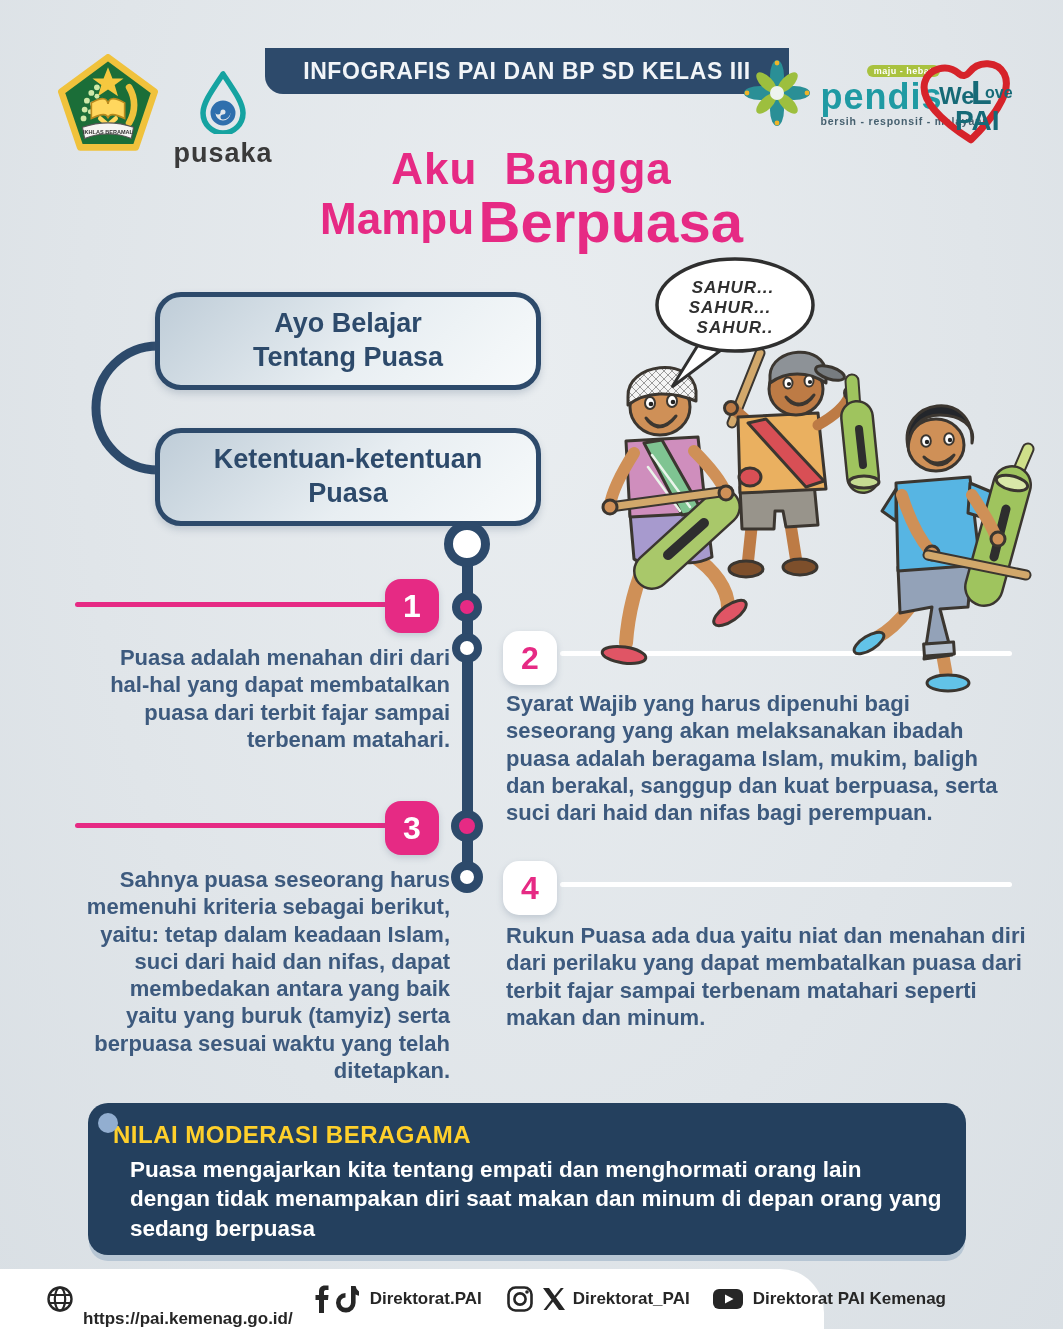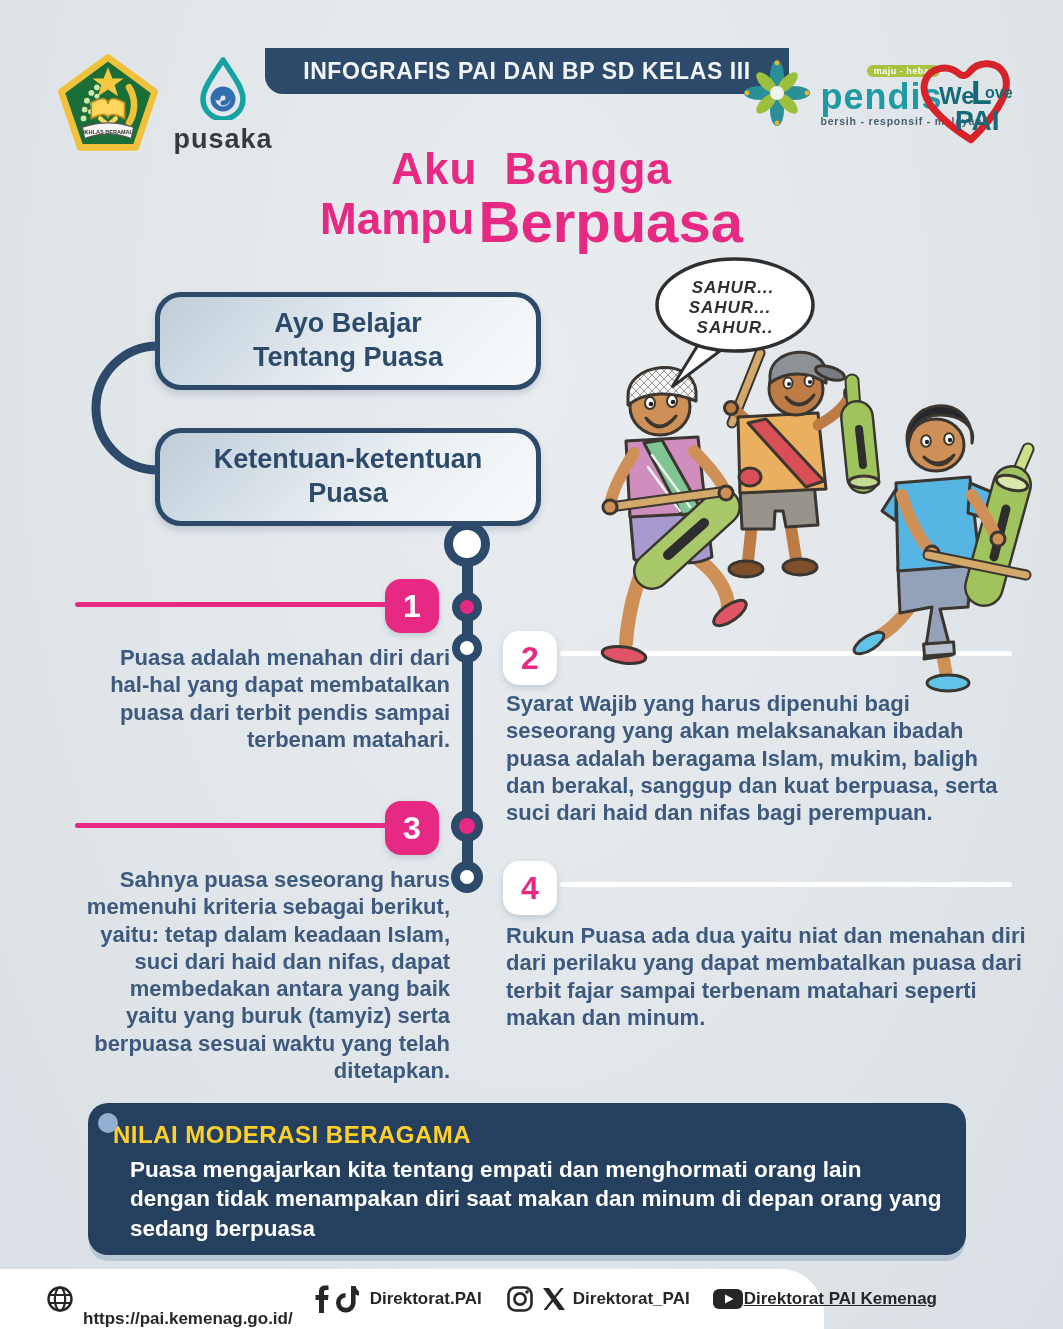--- a/index.html
+++ b/index.html
@@ -81,21 +81,21 @@
           <circle cx="35" cy="38" r="2.2"></circle>
       </g>
       <path d="M64,30 C70,40 70,52 64,62" fill="none" stroke="#f0c23c" stroke-width="6" stroke-linecap="round"></path>
       <path d="M30,44 Q44,36 45,45 Q46,36 60,44 L60,58 Q46,51 45,58 Q44,51 30,58 Z" fill="#ffd75e" stroke="#b98a1e" stroke-width="1.5"></path>
       <path d="M38,58 L52,70 M52,58 L38,70" stroke="#ffd75e" stroke-width="4" stroke-linecap="round"></path>
       <path d="M22,66 Q45,58 68,66 L66,76 Q45,68 24,76 Z" fill="#f4f4f2" stroke="#555" stroke-width="1"></path>
       <text x="45" y="72" text-anchor="middle" font-size="5" font-weight="bold" fill="#333333">IKHLAS BERAMAL</text>
     </svg>
   </div>
 
-  <div class="logo" style="left:168px;top:56px;width:110px;text-align:center;">
+  <div class="logo" style="left:168px;top:70px;width:110px;text-align:center;">
     <svg width="54" height="64" viewBox="0 0 54 64">
       <path d="M27,4 C15,22 7,33 7,43 a20,20 0 0 0 40,0 C47,33 39,22 27,4 Z" fill="none" stroke="#15a3a1" stroke-width="5.5" stroke-linejoin="round"></path>
       <path d="M27,53 a10,10 0 1 1 10,-10 a10,10 0 0 1 -10,10 m0,-6 a5,5 0 1 0 -5,-5" fill="none" stroke="#2f6fad" stroke-width="5" stroke-linecap="round"></path>
     </svg>
     <div class="pusaka-word">pusaka</div>
   </div>
 
   <div class="logo" style="left:742px;top:58px;">
     <svg width="70" height="70" viewBox="0 0 70 70" style="vertical-align:middle">
       <g transform="translate(35,35)">
@@ -162,21 +162,21 @@
   <div class="node big"></div>
   <div class="node d1"></div>
   <div class="node d2"></div>
   <div class="node d3"></div>
   <div class="node d4"></div>
 
   <div class="hline pink" style="left:75px;top:602px;width:316px;"></div>
   <div class="badge pink" style="left:385px;top:579px;">
     <span>1</span>
   </div>
-  <div class="pt" style="left:80px;top:644px;width:370px;text-align:right;">Puasa adalah menahan diri dari hal-hal yang dapat membatalkan puasa dari terbit pendis sampai terbenam matahari.</div>
+  <div class="pt" style="left:80px;top:644px;width:370px;text-align:right;">Puasa adalah menahan diri dari hal-hal yang dapat membatalkan puasa dari terbit fajar sampai terbenam matahari.</div>
 
   <div class="hline white" style="left:560px;top:651px;width:452px;z-index:1;"></div>
   <div class="badge white" style="left:503px;top:631px;z-index:3;">
     <span>2</span>
   </div>
   <div class="pt" style="left:506px;top:690px;width:505px;z-index:3;">Syarat Wajib yang harus dipenuhi bagi seseorang yang akan melaksanakan ibadah puasa adalah beragama Islam, mukim, baligh dan berakal, sanggup dan kuat berpuasa, serta suci dari haid dan nifas bagi perempuan.</div>
 
   <div class="hline pink" style="left:75px;top:823px;width:316px;"></div>
   <div class="badge pink" style="left:385px;top:801px;">
     <span>3</span>
@@ -326,16 +326,16 @@
     </svg>
     <svg width="24" height="24" viewBox="0 0 24 24" class="fgap" style="margin-left:8px;">
       <path d="M1,1 L9.5,12.7 L1.5,23 L4.5,23 L11,14.7 L17,23 L23,23 L14,10.6 L21.8,1 L18.8,1 L12.6,8.7 L7,1 Z" fill="#262626"></path>
     </svg>
     <span class="lbl fgap" style="margin-left:7px;">Direktorat_PAI</span>
 
     <svg width="32" height="24" viewBox="0 0 32 24" class="fgap" style="margin-left:22px;">
       <rect x="1" y="2" width="30" height="20" rx="6" fill="#262626"></rect>
       <polygon points="13,7.5 21.5,12 13,16.5" fill="#ffffff"></polygon>
     </svg>
-    <span class="lbl fgap" style="margin-left:0;text-decoration:underline;">Direktorat PAI Kemenag</span>
+    <span class="lbl fgap" style="margin-left:9px;">Direktorat PAI Kemenag</span>
   </div>
 
 </div>
 
 </body></html>

